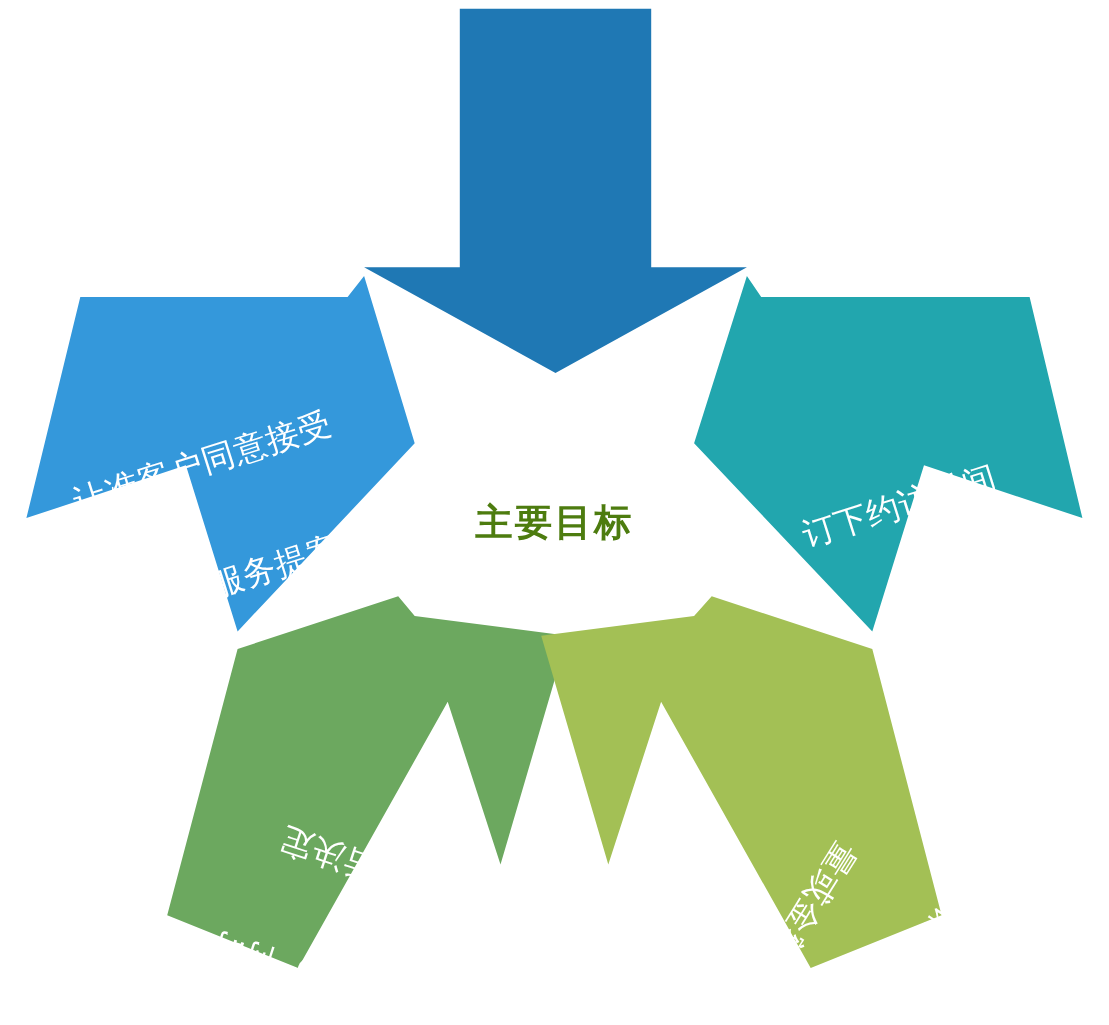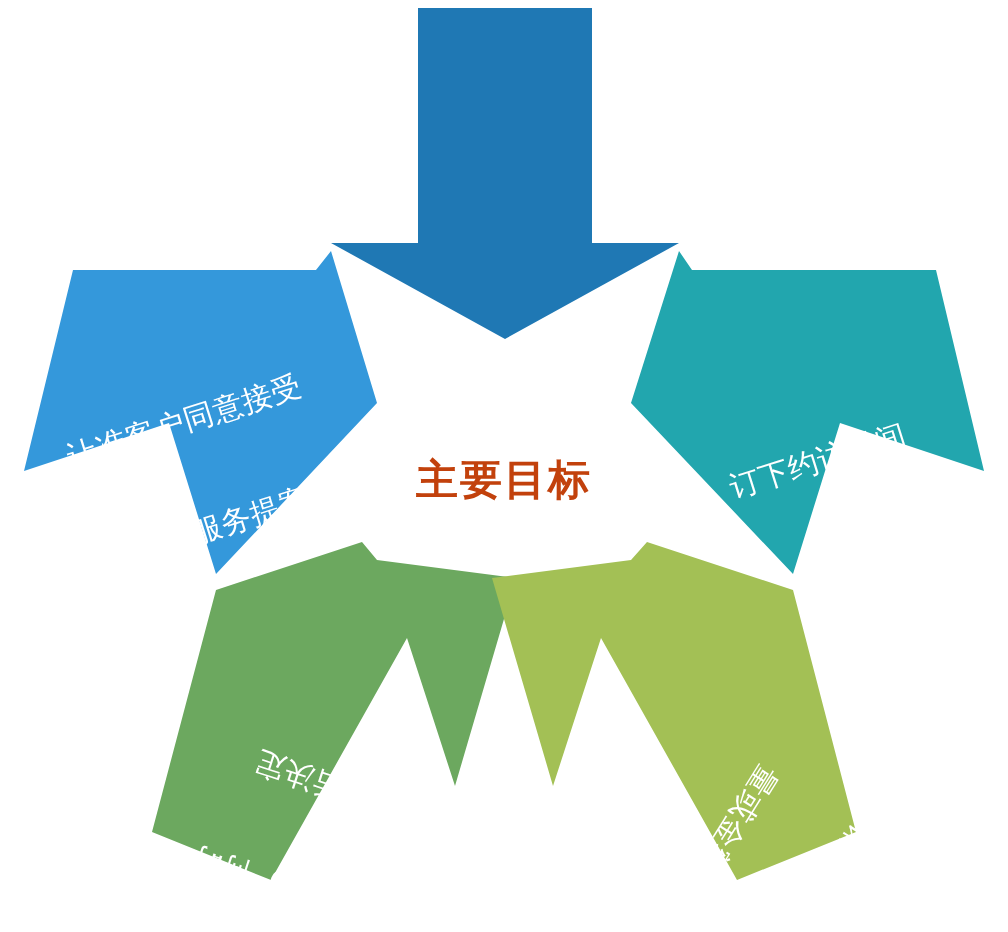--- a/index.html
+++ b/index.html
@@ -99,23 +99,23 @@
     transform-origin: 50% 50%;
     letter-spacing: 0.5px;
   }
 
   .center-label {
     position: absolute;
     left: 354px;
     top: 452px;
     width: 300px;
     text-align: center;
-    font-size: 42px;
+    font-size: 34px;
     font-weight: bold;
-    color: #c2410c;
+    color: #4d7c0f;
     letter-spacing: 2px;
   }
 </style>
 </head>
 <body>
 
 <div id="diagram-root">
 
   <svg class="arrow-layer" viewBox="0 0 1008 932" width="1008" height="932" xmlns="http://www.w3.org/2000/svg">
 

